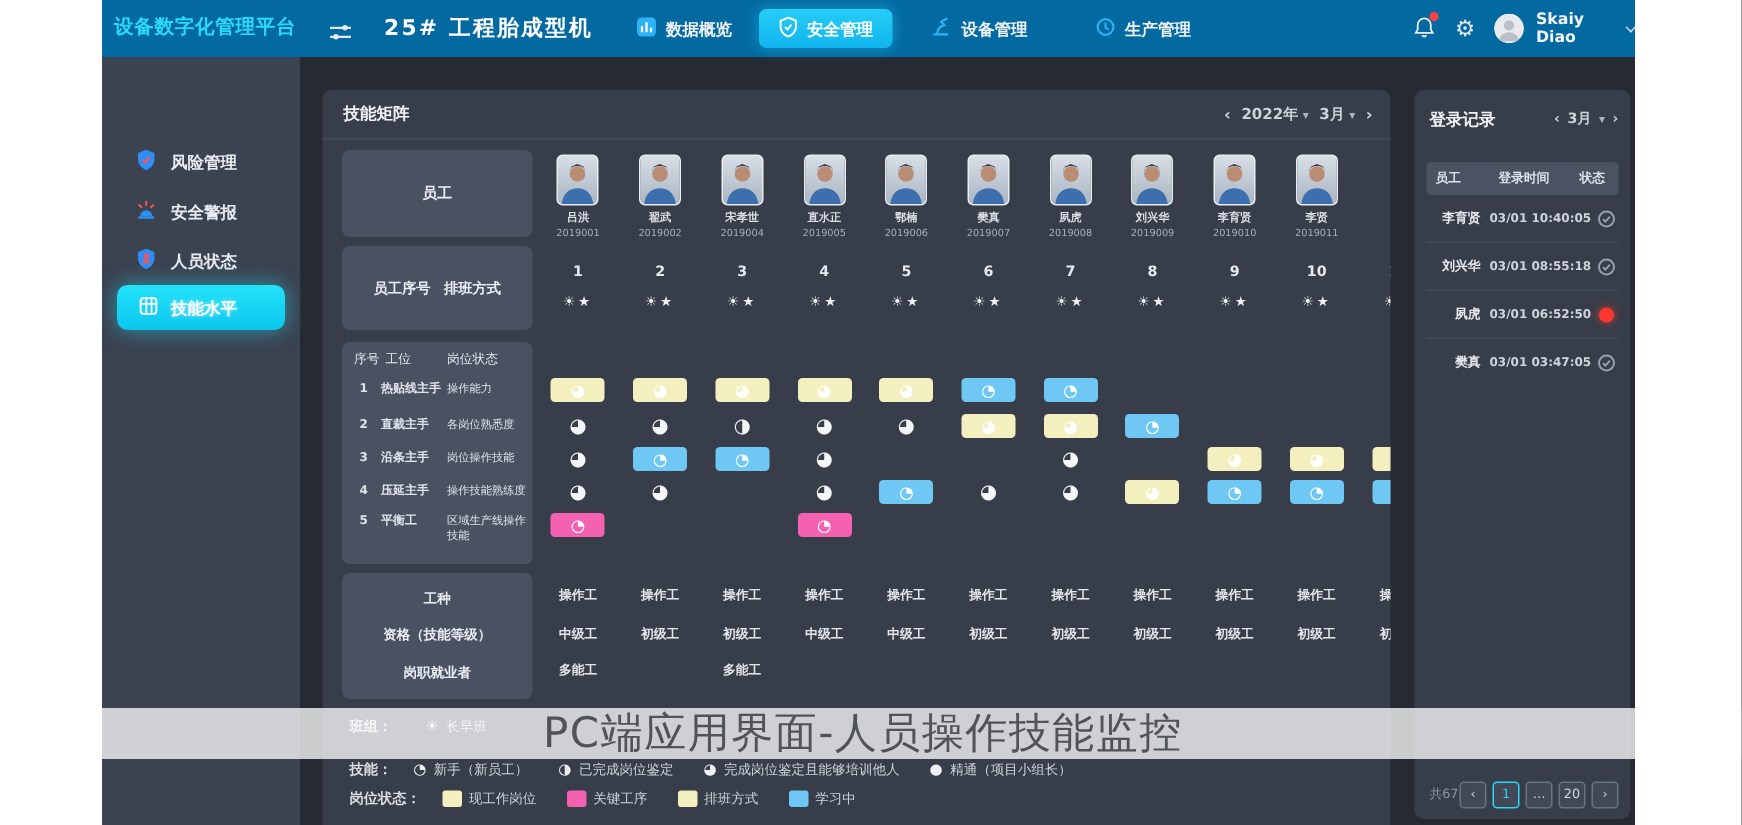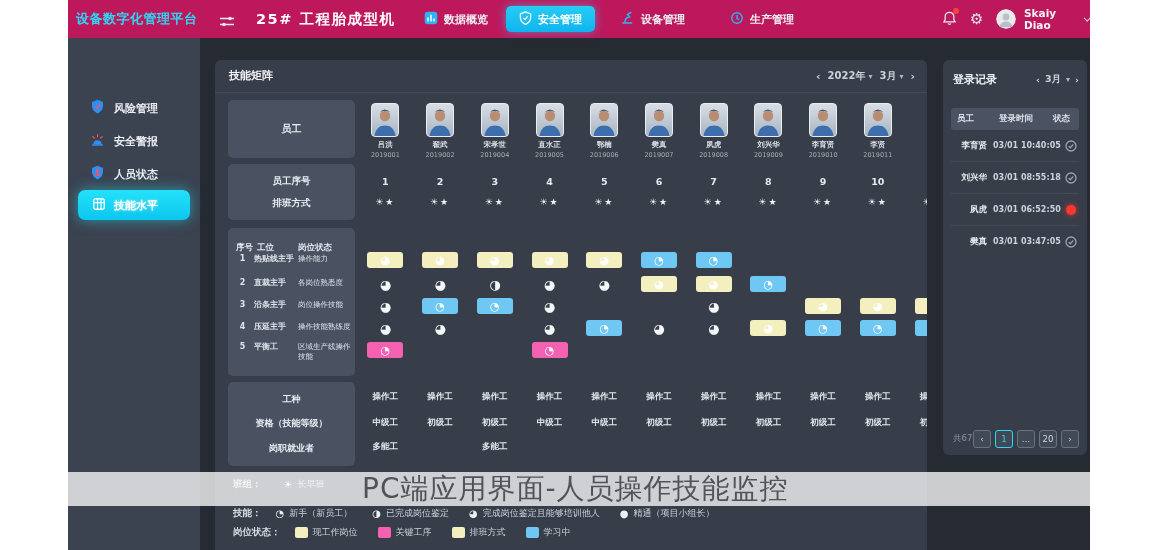--- a/index.html
+++ b/index.html
@@ -2,21 +2,21 @@
 <html><head>
 <meta charset="utf-8">
 <style>
   html,body{margin:0;padding:0;overflow:hidden}
   body{width:1161px;height:550px;background:#ffffff;position:relative;
        font-family:"DejaVu Sans","Liberation Sans",sans-serif;
        -webkit-font-smoothing:antialiased}
   .app{position:absolute;left:68px;top:0;width:1022px;height:550px;background:#262a32;overflow:hidden}
 
   
-  .navbar{position:absolute;left:0;top:0;right:0;height:38px;background:#be185d;z-index:10}
+  .navbar{position:absolute;left:0;top:0;right:0;height:38px;background:#0369a1;z-index:10}
   .logo{position:absolute;left:8px;top:0;line-height:38px;color:#2bd9f7;font-size:13px;font-weight:bold;letter-spacing:.5px}
   .menu-icon{position:absolute;left:151px;top:13px;cursor:pointer}
   .device-title{position:absolute;left:188px;top:0;line-height:38px;color:#ffffff;font-size:14.5px;font-weight:bold;letter-spacing:1.5px}
   .nav-item{position:absolute;top:0;height:38px;display:flex;align-items:center;gap:6px;color:#eef1f5;font-size:11px;font-weight:bold;cursor:pointer}
   #nav-overview{left:356px}
   #nav-safety{left:438px;top:6px;height:26px;padding:0 13px;border-radius:5px;
      background:linear-gradient(180deg,#26cdf5,#10b4ee);box-shadow:0 0 10px rgba(35,200,245,.55);color:#fff}
   #nav-device{left:552px}
   #nav-prod{left:662px}
   .bell{position:absolute;left:874px;top:10px;cursor:pointer}
@@ -37,24 +37,24 @@
   .main-panel{position:absolute;left:147px;top:60px;width:712px;height:526px;background:#373d49;border-radius:6px;overflow:hidden}
   .panel-head{position:absolute;left:0;top:0;right:0;height:32px;border-bottom:1px solid #454c59}
   .panel-title{position:absolute;left:14px;line-height:32px;color:#f0f2f6;font-size:11px;font-weight:bold}
   .period{position:absolute;right:12px;top:0;height:32px;display:flex;align-items:center;gap:7px;color:#ccd2da;font-size:10px;font-weight:bold}
   .period .arr{cursor:pointer;font-size:11px}
   .period .ptxt{cursor:pointer;display:flex;align-items:center;gap:3px}
   .caret{font-size:8px;color:#aeb4be}
 
   .lbox{position:absolute;left:13px;width:127px;background:#4a5161;border-radius:5px;color:#e9ecf1;box-sizing:border-box}
   #box-emp{top:40px;height:58px;display:flex;align-items:center;justify-content:center;font-size:10px;font-weight:bold}
-  #box-no{top:104px;height:56px;display:flex;flex-direction:column;align-items:center;justify-content:center;gap:9px;font-size:9.5px;font-weight:bold}
+  #box-no{top:104px;height:56px;display:flex;align-items:center;justify-content:center;gap:9px;font-size:9.5px;font-weight:bold}
   #box-st{top:168px;height:148px}
   #box-job{top:322px;height:84px;display:flex;flex-direction:column;align-items:center;justify-content:space-around;padding:5px 0;font-size:9px;font-weight:bold;text-align:center}
-  .st-head{position:absolute;top:14px;font-size:8.5px;font-weight:bold;color:#e3e7ee}
+  .st-head{position:absolute;top:6px;font-size:8.5px;font-weight:normal;color:#e3e7ee}
   #st-h-idx{left:8px}#st-h-station{left:29px}#st-h-status{left:70px}
   .st-row{position:absolute;left:0;right:0;font-size:8px;color:#dfe3ea;line-height:10px}
   .st-no{position:absolute;left:8px;width:13px;text-align:center;font-weight:bold}
   .st-name{position:absolute;left:26px;width:44px;font-weight:bold}
   .st-desc{position:absolute;left:70px;width:55px;font-size:7.5px}
 
   .crow{position:absolute;left:143px;width:602px;display:flex}
   .slot{flex:0 0 54.72px;width:54.72px;display:flex;align-items:center;justify-content:center;overflow:visible}
   #emp-row{top:43px}
   .empcol{display:flex;flex-direction:column;align-items:center}
@@ -64,21 +64,21 @@
   #num-row{top:114px;height:14px;font-size:9.5px;font-weight:bold;color:#e6e9ef}
   #shift-row{top:135px;height:14px;font-size:9px;color:#eef1f5;letter-spacing:2px}
   .cellrow{height:18px}
   #cell-row-0{top:191px}#cell-row-1{top:215px}#cell-row-2{top:237px}#cell-row-3{top:259px}#cell-row-4{top:281px}
   .badge{width:36px;height:16px;border-radius:3px;display:flex;align-items:center;justify-content:center;color:#ffffff;font-size:11px;line-height:1;cursor:pointer}
   .pie-circle{font-size:13px;color:#f4f6f8;line-height:1;cursor:pointer}
   .valrow{height:13px;font-size:8.5px;font-weight:bold;color:#e2e6ec}
   #job-row{top:330px}#grade-row{top:356px}#extra-row{top:380px}
 
   
-  .right-panel{position:absolute;left:875px;top:60px;width:144px;height:395px;background:#373d49;border-radius:6px}
+  .right-panel{position:absolute;left:875px;top:60px;width:144px;height:486px;background:#373d49;border-radius:6px}
   .rp-head{position:absolute;left:10px;right:8px;top:12px;display:flex;justify-content:space-between;align-items:center}
   .rp-title{color:#f0f2f6;font-size:11px;font-weight:bold}
   .rp-period{display:flex;align-items:center;gap:5px;color:#ccd2da;font-size:9.5px;font-weight:bold}
   .rp-thead{position:absolute;left:8px;right:8px;top:48px;height:22px;background:#4b5262;border-radius:3px;display:flex;align-items:center;font-size:8.5px;font-weight:bold;color:#dde1e8}
   .th-name{width:36px;padding-left:6px}
   .th-time{flex:1;padding-left:6px}
   .th-status{width:26px}
   #login-rows{position:absolute;left:8px;right:8px;top:70px}
   .lg-row{height:31px;display:flex;align-items:center;border-bottom:1px solid rgba(255,255,255,.08);cursor:pointer}
   .lg-row:last-child{border-bottom:none}

